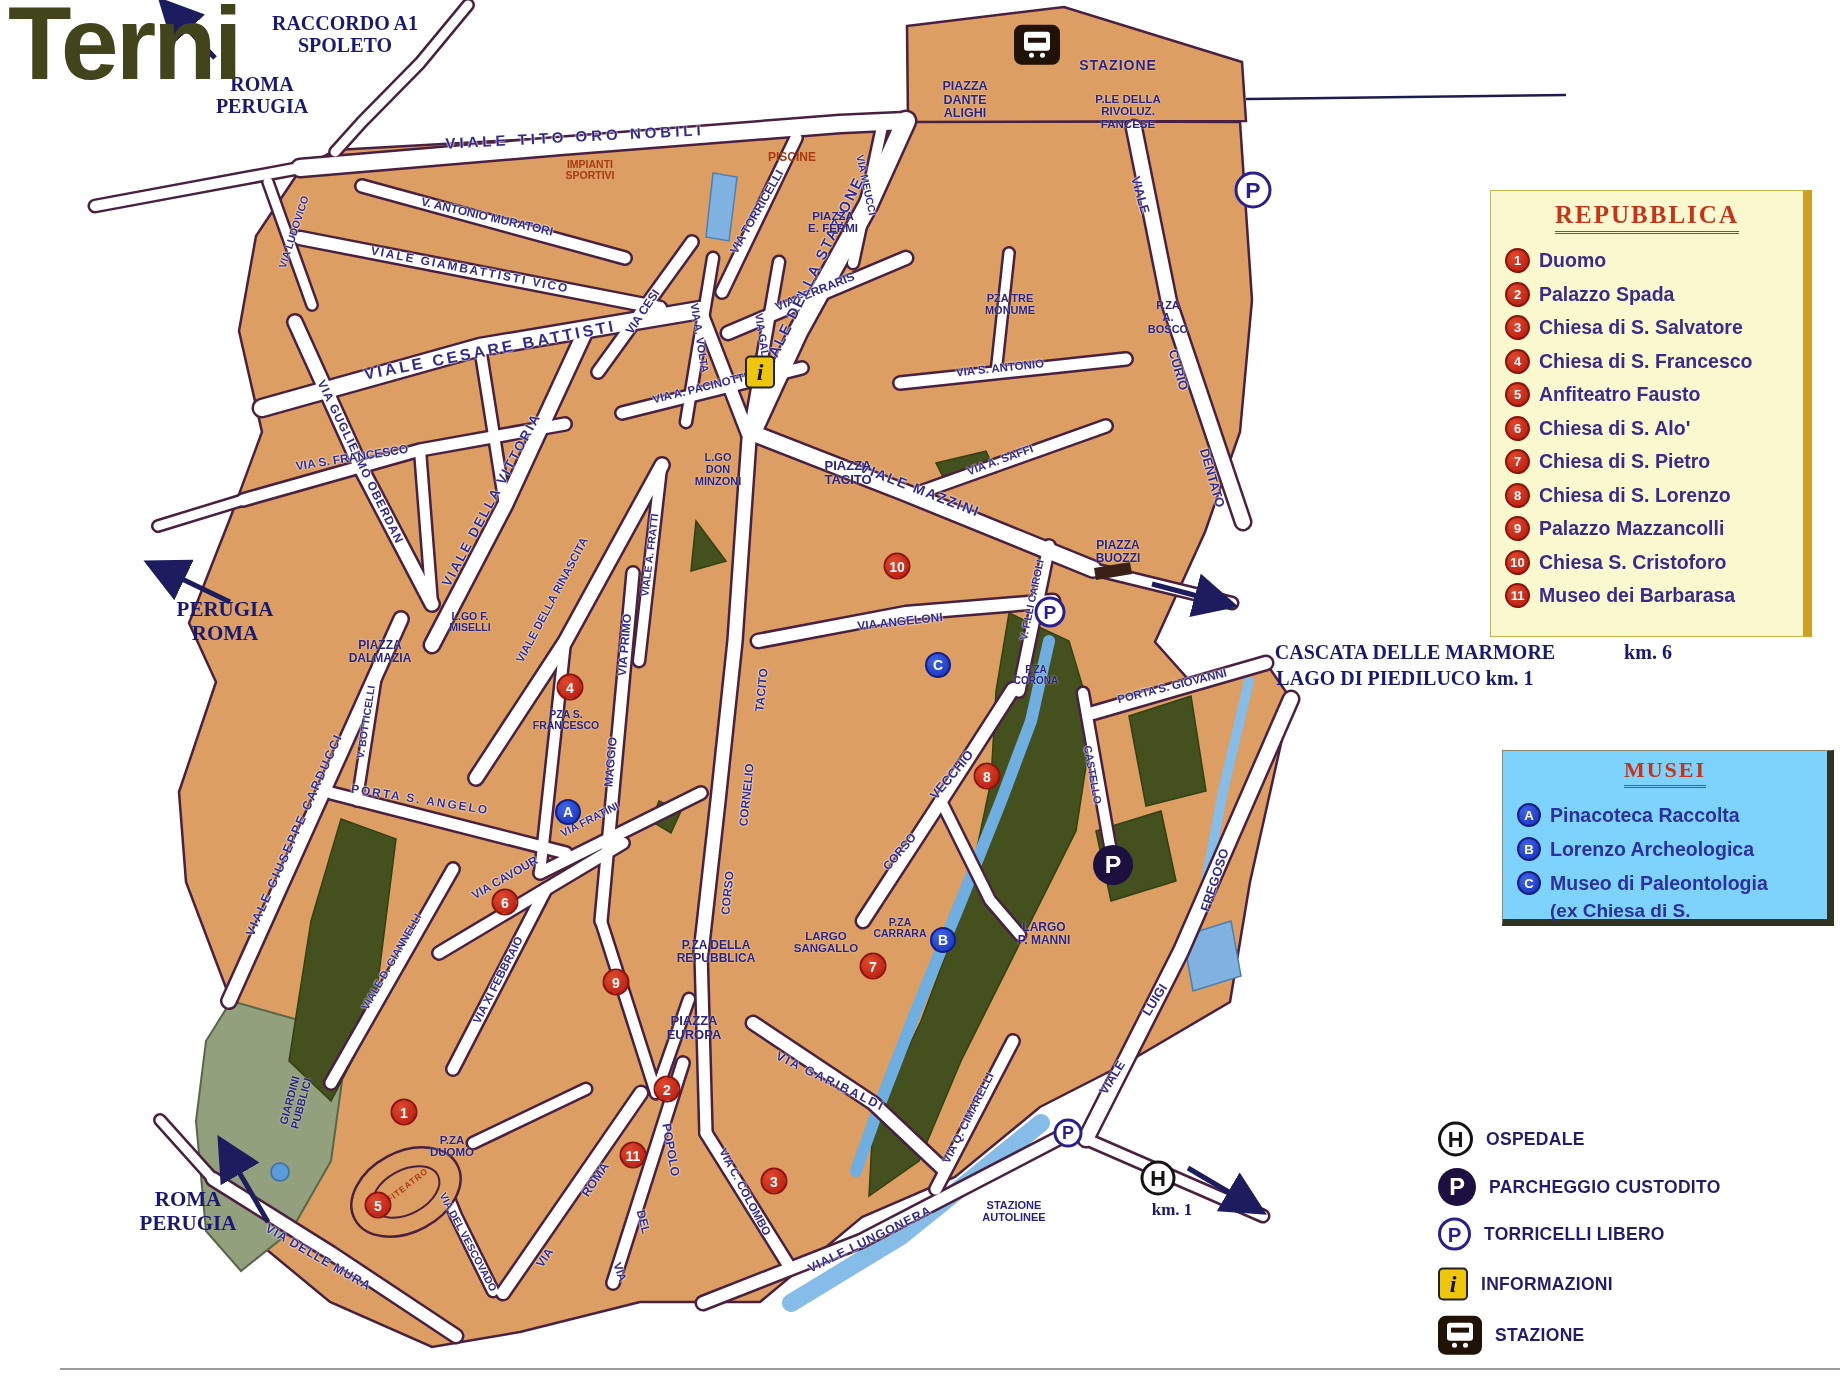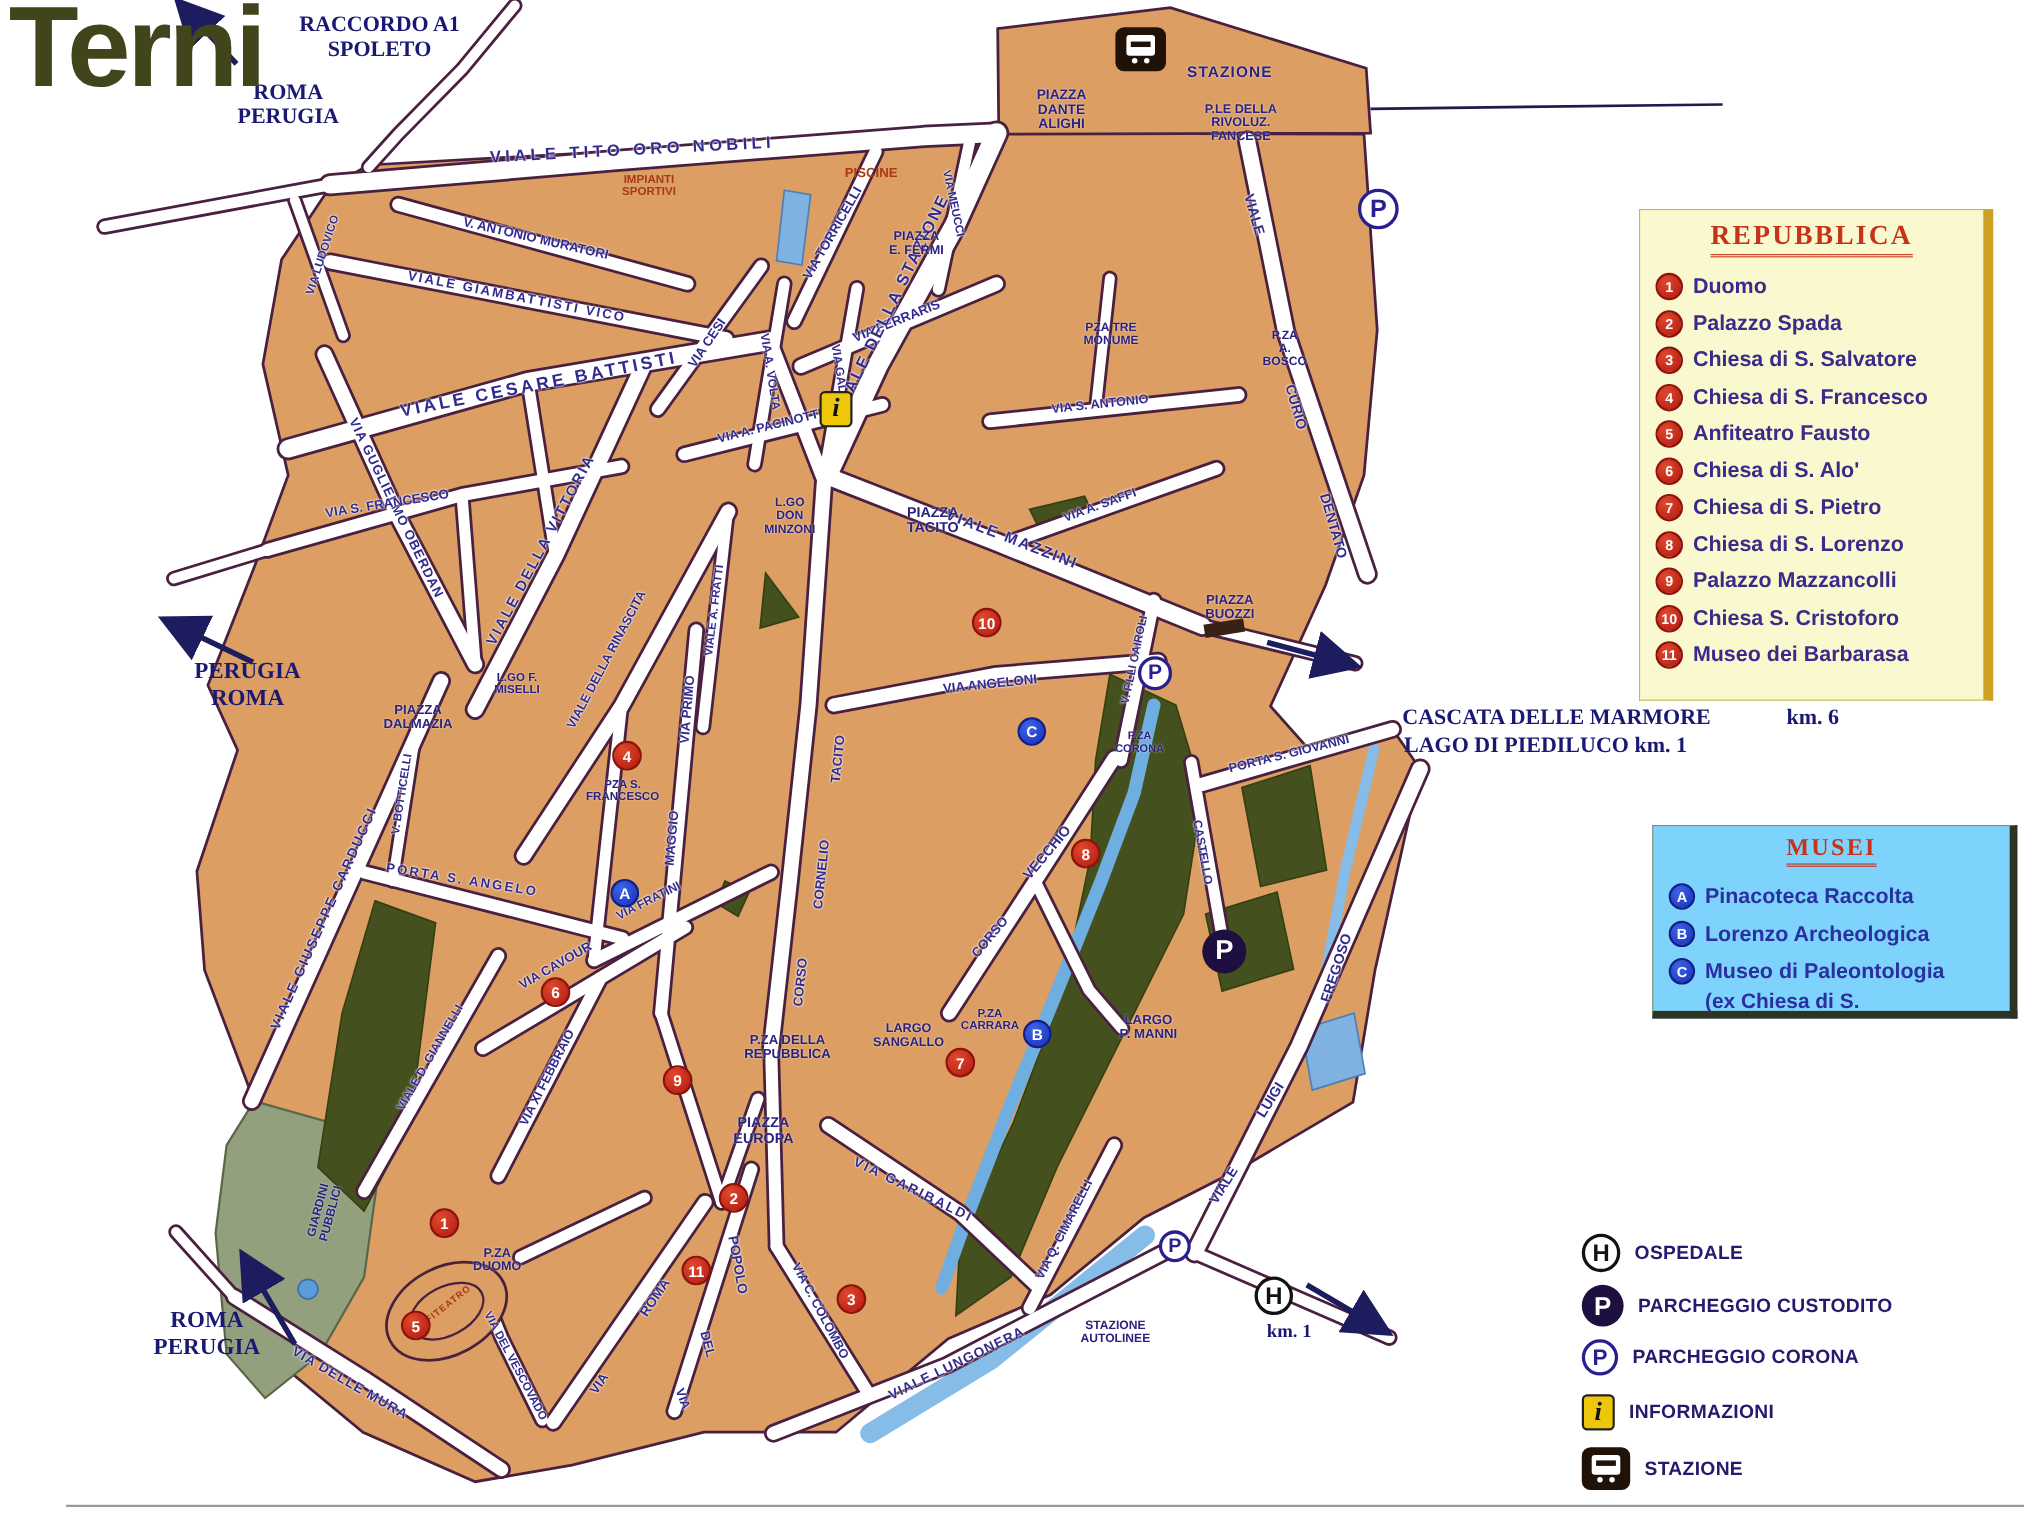--- a/index.html
+++ b/index.html
@@ -444,21 +444,21 @@
       <div class="symrow" style="left: 1438px; top: 1139px;">
         <div class="icn hosp inlegend" style="height: 35px; width: 35px; font-size: 21.7px;">H</div>
         <span class="txt">OSPEDALE</span>
       </div>
       <div class="symrow" style="left: 1438px; top: 1187px;">
         <div class="icn pguard inlegend" style="height: 38px; width: 38px; font-size: 23.56px;">P</div>
         <span class="txt">PARCHEGGIO CUSTODITO</span>
       </div>
       <div class="symrow" style="left: 1438px; top: 1234px;">
         <div class="icn pfree inlegend" style="height: 33px; width: 33px; font-size: 20.46px;">P</div>
-        <span class="txt">PARCHEGGIO CORONA</span>
+        <span class="txt">TORRICELLI LIBERO</span>
       </div>
       <div class="symrow" style="left: 1438px; top: 1284px;">
         <div class="icn info inlegend" style="width: 30px; height: 33px; font-size: 24px;">i</div>
         <span class="txt">INFORMAZIONI</span>
       </div>
       <div class="symrow" style="left: 1438px; top: 1335px;">
         <div class="icn stn inlegend" style="width: 44px; height: 38.72px;">
           <div class="train"></div>
           <div class="wheels">
             <i></i>

